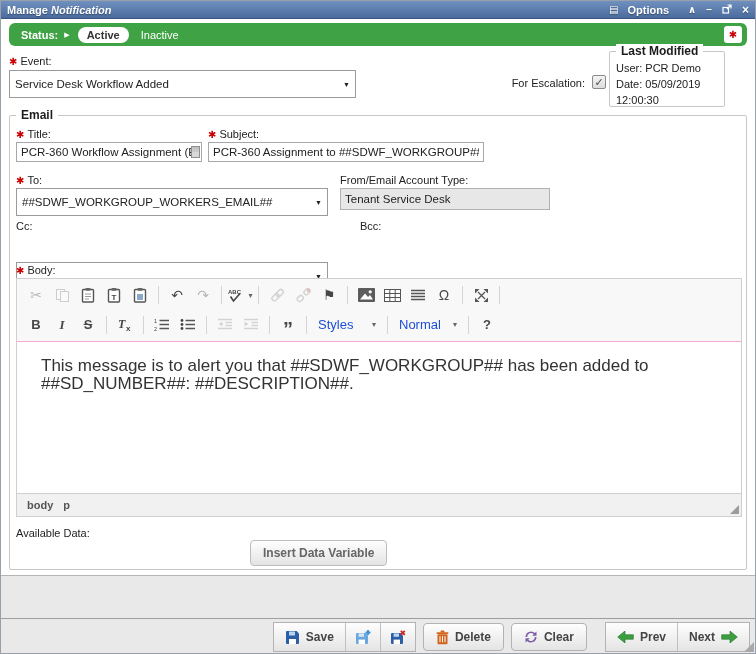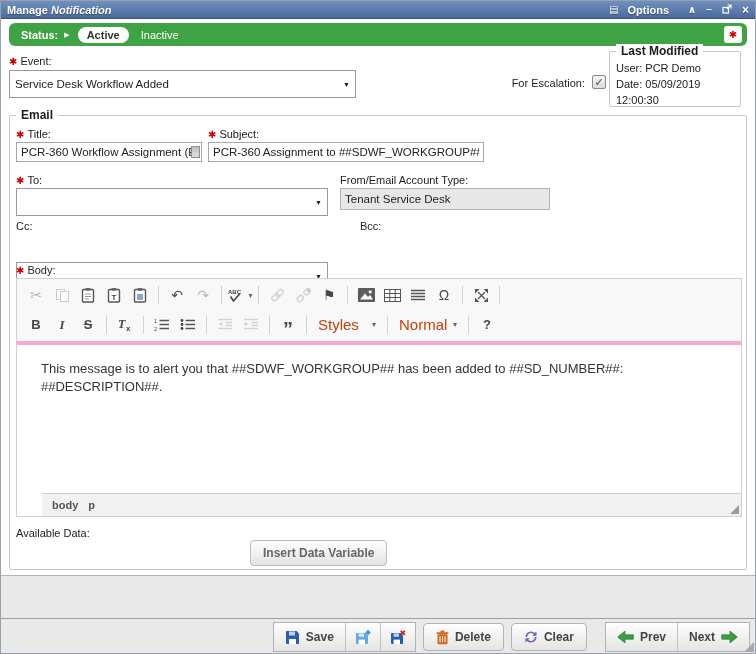--- a/index.html
+++ b/index.html
@@ -67,24 +67,24 @@
     border-radius:2px;color:#555;text-decoration:none;}
   .tb-btn.gray{opacity:.38;}
   .tb-glyph{font-size:14px;color:#474747;}
   .tb-glyph.b{font-weight:bold;font-size:13px;}
   .tb-glyph.i{font-style:italic;font-weight:bold;font-size:13px;font-family:"Liberation Serif","DejaVu Serif",serif;}
   .tb-glyph.s{font-weight:bold;font-size:13px;text-decoration:line-through;}
   .tb-glyph.q{font-size:20px;font-weight:bold;line-height:10px;padding-top:8px;}
   .tb-sep{width:1px;height:18px;background:#d4d4d4;margin:0 5px;align-self:center;}
   .tb-caret{font-size:8px;color:#666;margin-left:4px;}
   .tb-combo{padding:0 6px;min-width:70px;justify-content:space-between;}
-  .combo-label{font-size:15px;color:#c2410c;}
-  .ed-body{background:#fff;height:152px;padding:15px 24px;font-size:13px;color:#333;border-top:4px solid #f9a8d4;line-height:18px;}
+  .combo-label{font-size:13px;color:#1d4ed8;}
+  .ed-body{background:#fff;height:152px;padding:15px 24px;font-size:17px;color:#333;border-top:1px solid #f9a8d4;line-height:18px;}
   .ed-path{background:#f1f1f1;border-top:1px solid #cfcfcf;height:23px;display:flex;align-items:center;gap:10px;
-    padding:0 10px;font-weight:bold;font-size:11px;color:#555;position:relative;margin-left:25px;}
+    padding:0 10px;font-weight:bold;font-size:11px;color:#555;position:relative;}
   .ed-resize{position:absolute;right:2px;bottom:2px;width:0;height:0;border-left:9px solid transparent;border-bottom:9px solid #9c9c9c;cursor:nwse-resize;}
 
   
   .btn{display:inline-flex;align-items:center;gap:6px;height:28px;padding:0 12px;border:1px solid #b3b3b3;border-radius:4px;
     background:linear-gradient(#fefefe,#e4e4e4);font-weight:bold;font-size:12px;color:#444;cursor:pointer;}
   .insert-btn{height:26px;color:#666;border-color:#bdbdbd;}
   .footer{left:0;top:617px;width:754px;height:37px;border-top:1px solid #9e9e9e;background:#e9e9e9;
     display:flex;align-items:center;justify-content:flex-end;gap:7px;padding-right:5px;}
   .btn-group{display:flex;border:1px solid #b3b3b3;border-radius:0;overflow:hidden;}
   .btn-group .gbtn{display:flex;align-items:center;gap:6px;height:28px;padding:0 11px;
@@ -131,21 +131,21 @@
       <span class="req">✱</span><span>Event:</span>
     </div>
     <div class="abs sel" style="left:8px;top:51px;width:347px;">
       <span class="val">Service Desk Workflow Added</span>
       <span class="caret">▼</span>
     </div>
 
     <div class="abs lbl" style="left:470px;top:58px;width:114px;text-align:right;">For Escalation:</div>
     <div class="abs checkbox" style="left:591px;top:56px;"></div>
 
-    <div class="fbox" style="left:608px;top:32px;width:132px;height:56px;padding:8px 6px 0 6px;">
+    <div class="fbox" style="left:608px;top:32px;width:116px;height:56px;padding:8px 6px 0 6px;">
       <span class="legend">Last Modified</span>
       <div class="lm-line">User: PCR Demo</div>
       <div class="lm-line">Date: 05/09/2019 12:00:30</div>
     </div>
 
     <div class="fbox" style="left:8px;top:96px;width:738px;height:455px;">
       <span class="legend">Email</span>
 
       <div class="abs lbl" style="left:6px;top:12px;">
         <span class="req">✱</span><span>Title:</span>
@@ -157,20 +157,21 @@
 
       <div class="abs lbl" style="left:198px;top:12px;">
         <span class="req">✱</span><span>Subject:</span>
       </div>
       <input class="abs txt" style="left: 198px; top: 26px; width: 276px;" value="PCR-360 Assignment to ##SDWF_WORKGROUP##">
 
       <div class="abs lbl" style="left:6px;top:58px;text-align:right;">
         <span class="req">✱</span><span>To:</span>
       </div>
       <div class="abs sel" style="left:6px;top:72px;width:312px;">
+        <span class="val">##SDWF_WORKGROUP_WORKERS_EMAIL##</span>
         <span class="caret">▼</span>
       </div>
 
       <div class="abs lbl" style="left:330px;top:58px;">From/Email Account Type:</div>
       <input class="abs txt ro" style="left: 330px; top: 72px; width: 210px; height: 22px;" readonly="" value="Tenant Service Desk">
 
       <div class="abs lbl" style="left:6px;top:104px;">Cc:</div>
       <div class="abs sel" style="left:6px;top:118px;width:312px;">
         <span class="val"></span>
         <span class="caret">▼</span>

